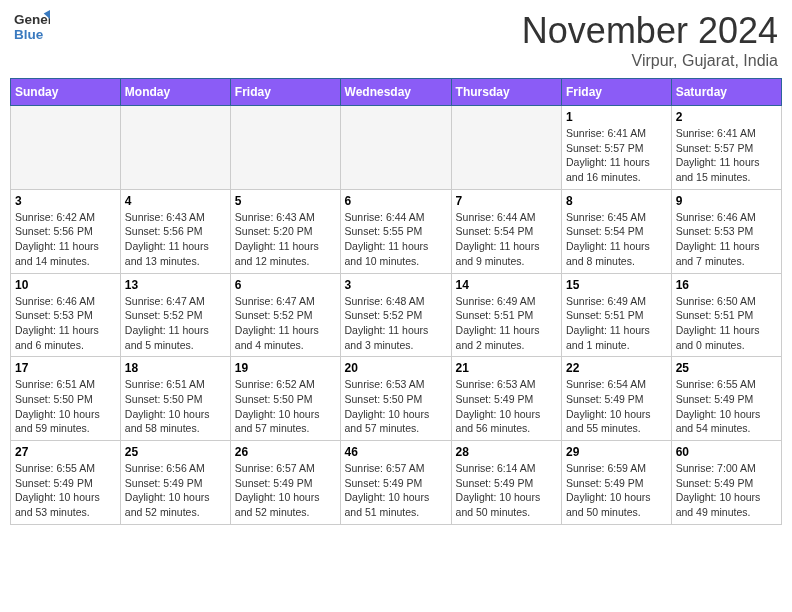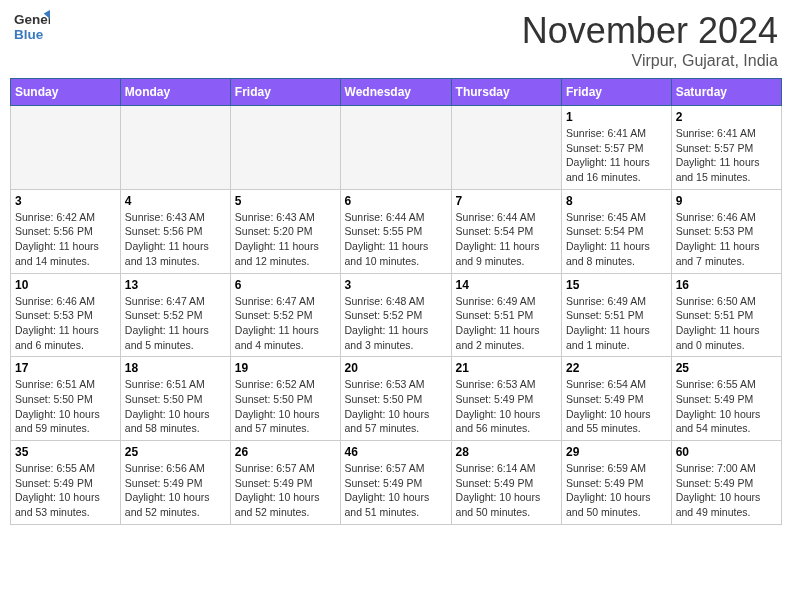--- a/index.html
+++ b/index.html
@@ -260,21 +260,21 @@
         </td>
         <td class="has-content">
           <span class="day-number">25</span>
           <div class="day-info">Sunrise: 6:55 AM
 Sunset: 5:49 PM
 Daylight: 10 hours and 54 minutes.</div>
         </td>
       </tr>
       <tr>
         <td class="has-content">
-          <span class="day-number">35</span>
+          <span class="day-number">27</span>
           <div class="day-info">Sunrise: 6:55 AM
 Sunset: 5:49 PM
 Daylight: 10 hours and 53 minutes.</div>
         </td>
         <td class="has-content">
           <span class="day-number">25</span>
           <div class="day-info">Sunrise: 6:56 AM
 Sunset: 5:49 PM
 Daylight: 10 hours and 52 minutes.</div>
         </td>

